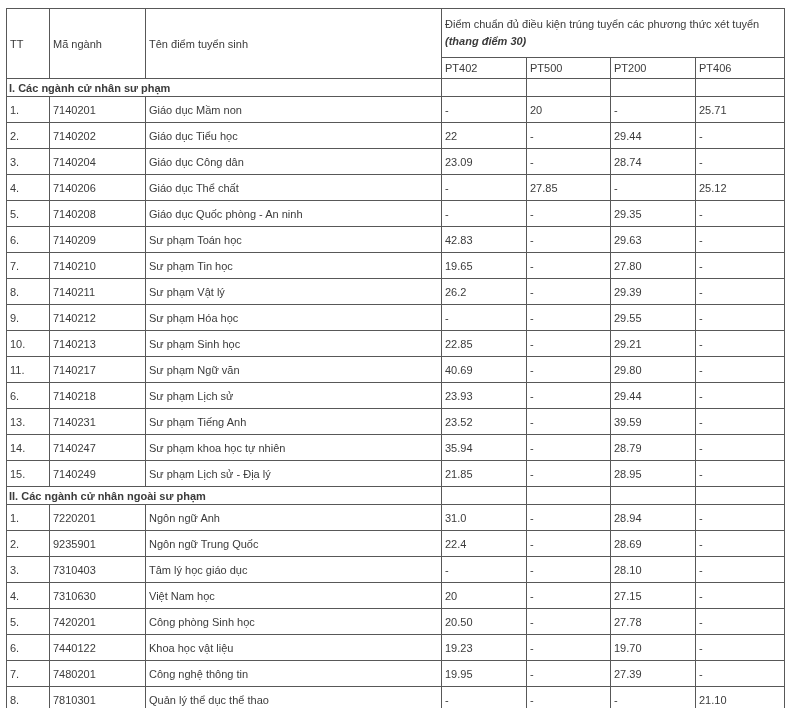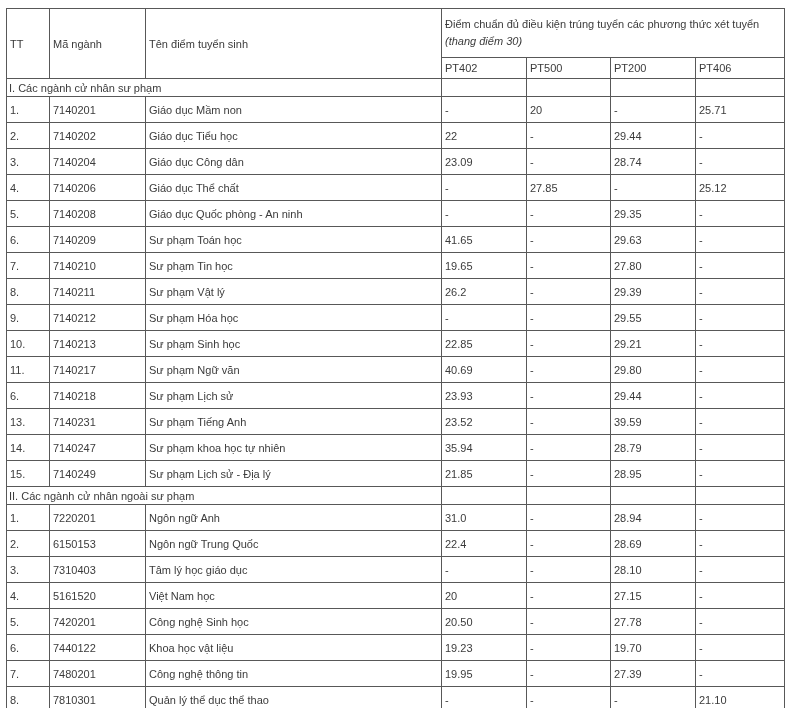--- a/index.html
+++ b/index.html
@@ -39,24 +39,24 @@
   }
   tr.head-main th { height: 48px; }
   tr.head-codes th { height: 20px; }
   th.diem-header {
     vertical-align: top;
     padding-top: 4px;
     padding-left: 4px;
     white-space: normal;
     line-height: 17px;
   }
-  .diem-line2 { font-style: italic; }
+  .diem-line2 { font-style: italic; font-weight: bold; }
   tr.section-row td {
     height: 17px;
-    font-weight: normal;
+    font-weight: bold;
     padding-left: 2px;
   }
   tr.data-row td { height: 25px; }
   td.tt {
     text-align: center;
     vertical-align: top;
     padding-top: 4px;
   }
 </style>
 </head>
@@ -146,21 +146,21 @@
       <td>-</td>
       <td>-</td>
       <td>29.35</td>
       <td>-</td>
     </tr>
 
     <tr class="data-row">
       <td class="tt">6.</td>
       <td>7140209</td>
       <td>Sư phạm Toán học</td>
-      <td>41.65</td>
+      <td>42.83</td>
       <td>-</td>
       <td>29.63</td>
       <td>-</td>
     </tr>
 
     <tr class="data-row">
       <td class="tt">7.</td>
       <td>7140210</td>
       <td>Sư phạm Tin học</td>
       <td>19.65</td>
@@ -262,52 +262,52 @@
       <td>7220201</td>
       <td>Ngôn ngữ Anh</td>
       <td>31.0</td>
       <td>-</td>
       <td>28.94</td>
       <td>-</td>
     </tr>
 
     <tr class="data-row">
       <td class="tt">2.</td>
-      <td>6150153</td>
+      <td>9235901</td>
       <td>Ngôn ngữ Trung Quốc</td>
       <td>22.4</td>
       <td>-</td>
       <td>28.69</td>
       <td>-</td>
     </tr>
 
     <tr class="data-row">
       <td class="tt">3.</td>
       <td>7310403</td>
       <td>Tâm lý học giáo dục</td>
       <td>-</td>
       <td>-</td>
       <td>28.10</td>
       <td>-</td>
     </tr>
 
     <tr class="data-row">
       <td class="tt">4.</td>
-      <td>5161520</td>
+      <td>7310630</td>
       <td>Việt Nam học</td>
       <td>20</td>
       <td>-</td>
       <td>27.15</td>
       <td>-</td>
     </tr>
 
     <tr class="data-row">
       <td class="tt">5.</td>
       <td>7420201</td>
-      <td>Công nghệ Sinh học</td>
+      <td>Công phòng Sinh học</td>
       <td>20.50</td>
       <td>-</td>
       <td>27.78</td>
       <td>-</td>
     </tr>
 
     <tr class="data-row">
       <td class="tt">6.</td>
       <td>7440122</td>
       <td>Khoa học vật liệu</td>

